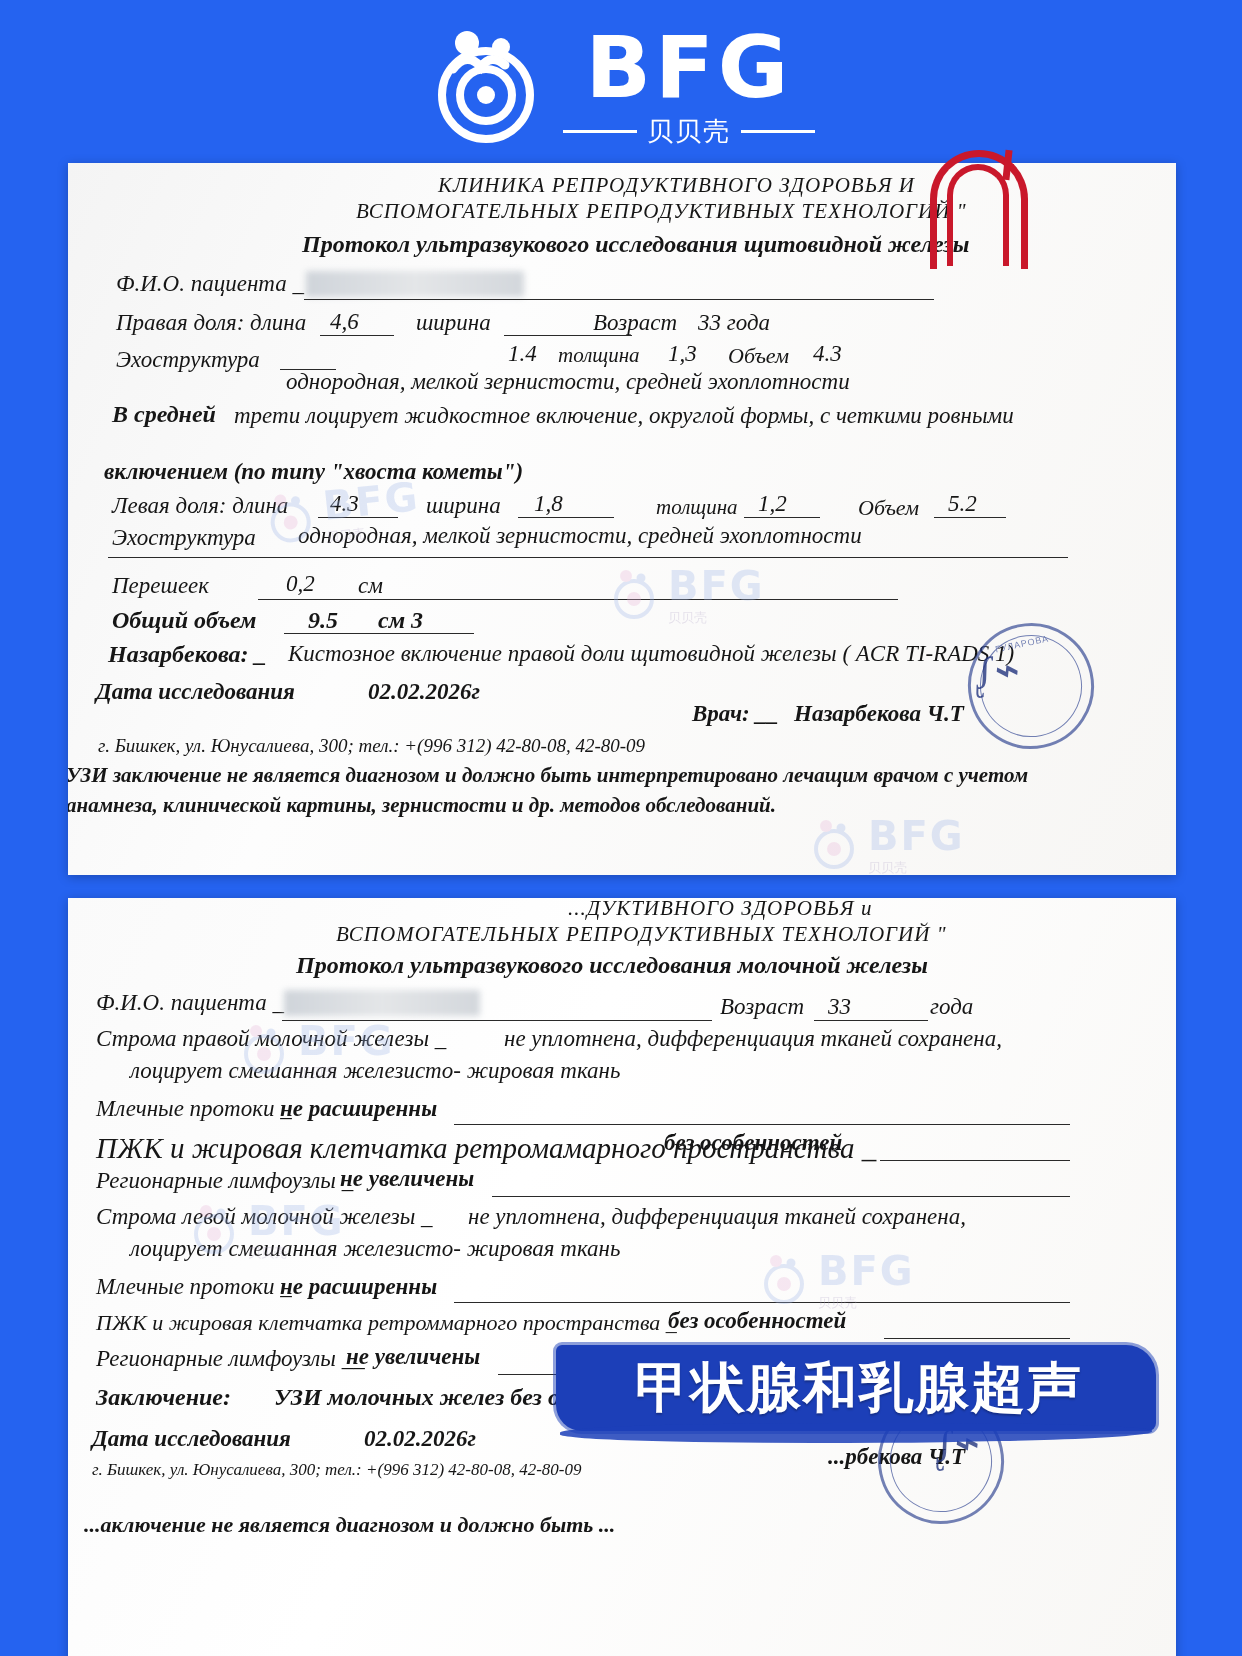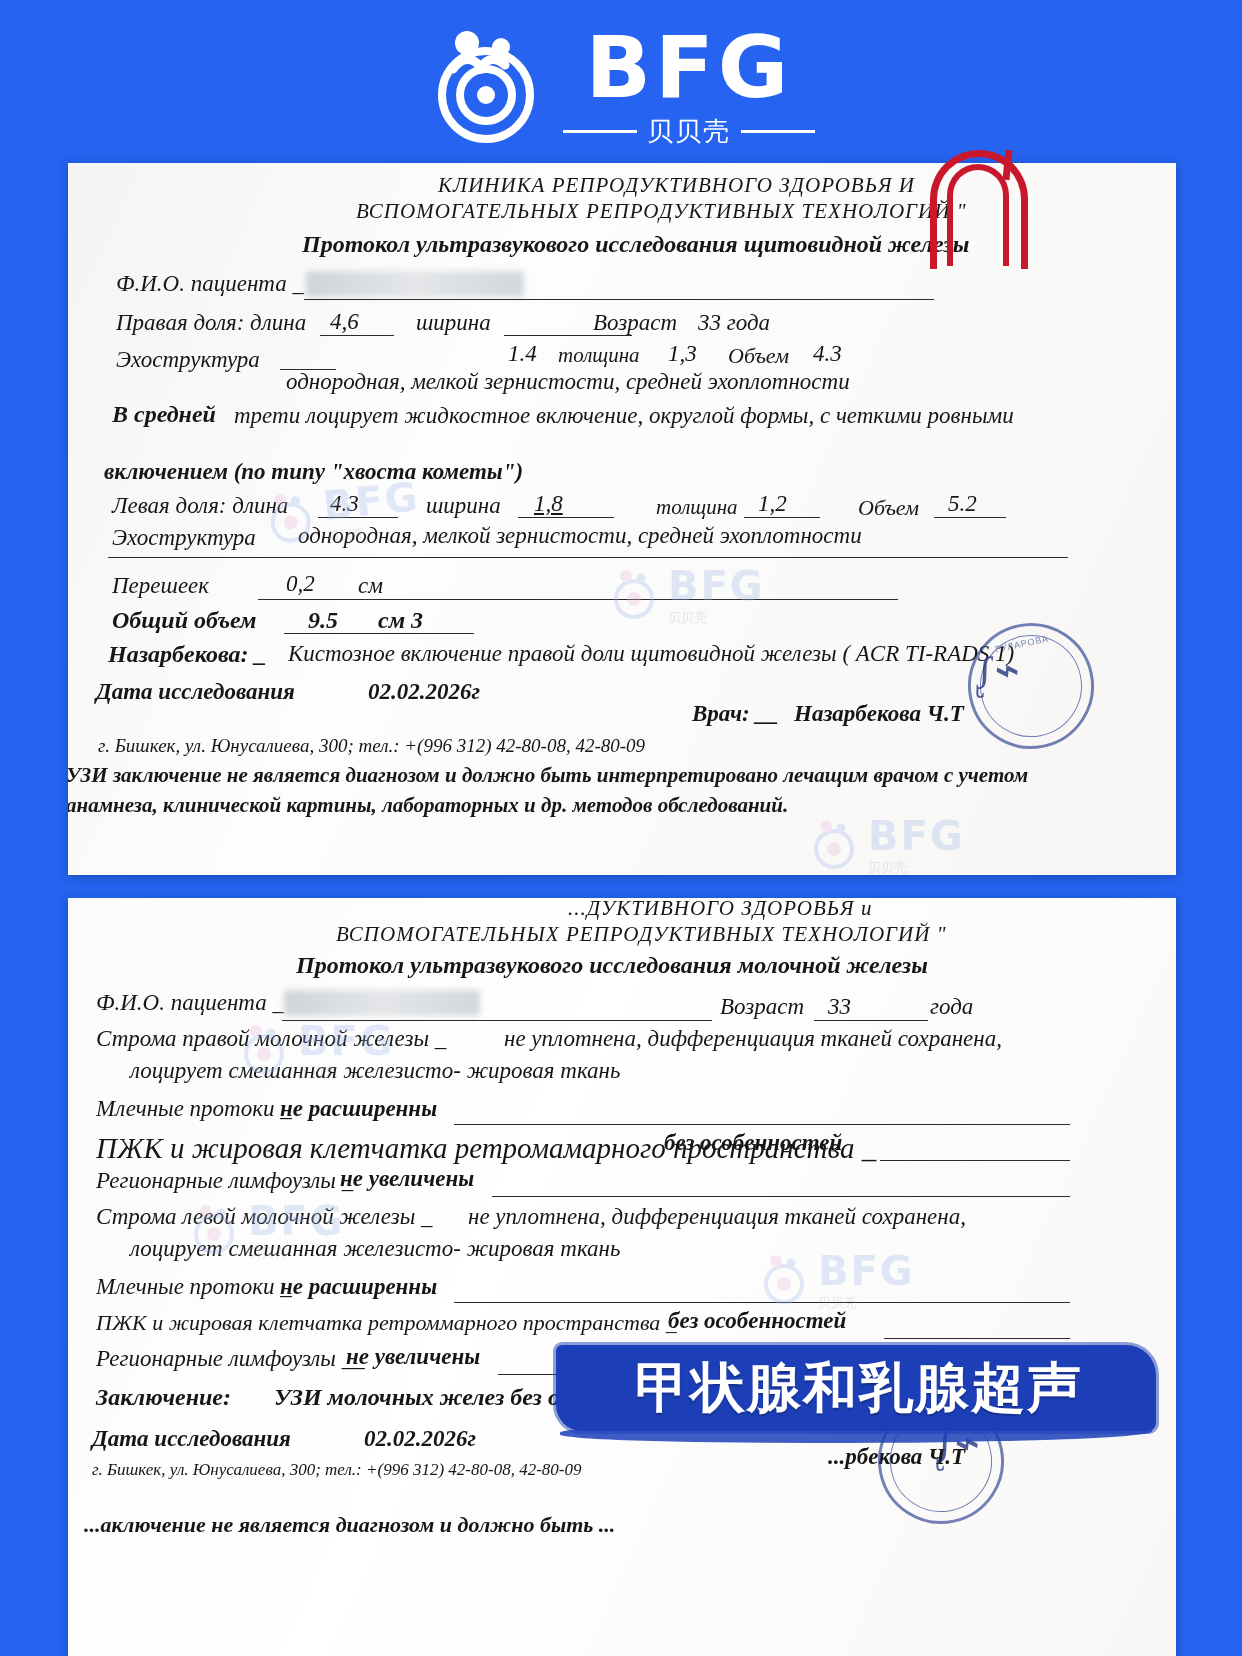--- a/index.html
+++ b/index.html
@@ -280,21 +280,21 @@
     <div class="rule" style="left:212px; top:206px; width:56px;"></div>
 
     <div class="line it bd" style="left:44px; top:238px; font-size:24px;">В средней</div>
     <div class="line it" style="left:166px; top:240px; font-size:23px;">трети лоцирует жидкостное включение, округлой формы, с четкими ровными</div>
     <div class="line it bd" style="left:36px; top:296px; font-size:23px;">включением (по типу "хвоста кометы")</div>
 
     <div class="line it" style="left:44px; top:330px; font-size:23px;">Левая доля:    длина</div>
     <div class="line it" style="left:262px; top:328px; font-size:23px;">4.3</div>
     <div class="rule" style="left:250px; top:354px; width:80px;"></div>
     <div class="line it" style="left:358px; top:330px; font-size:23px;">ширина</div>
-    <div class="line it" style="left:466px; top:328px; font-size:23px;text-decoration:underline;">1,8</div>
+    <div class="line it" style="left:466px; top:328px; font-size:23px;">1,8</div>
     <div class="rule" style="left:450px; top:354px; width:96px;"></div>
     <div class="line it" style="left:588px; top:332px; font-size:21px;">толщина</div>
     <div class="line it" style="left:690px; top:328px; font-size:23px;">1,2</div>
     <div class="rule" style="left:676px; top:354px; width:76px;"></div>
     <div class="line it" style="left:790px; top:332px; font-size:22px;">Объем</div>
     <div class="line it" style="left:880px; top:328px; font-size:23px;">5.2</div>
     <div class="rule" style="left:866px; top:354px; width:72px;"></div>
 
     <div class="line it" style="left:44px; top:362px; font-size:23px;">Эхоструктура</div>
     <div class="line it" style="left:230px; top:360px; font-size:23px;">однородная, мелкой зернистости, средней эхоплотности</div>
@@ -313,21 +313,21 @@
     <div class="line it bd" style="left:40px; top:478px; font-size:24px;">Назарбекова: _</div>
     <div class="line it" style="left:220px; top:478px; font-size:23px;">Кистозное включение правой доли щитовидной железы ( ACR TI-RADS 1)</div>
 
     <div class="line it bd" style="left:28px; top:516px; font-size:23px;">Дата исследования</div>
     <div class="line it bd" style="left:300px; top:516px; font-size:23px;">02.02.2026г</div>
     <div class="line it bd" style="left:624px; top:538px; font-size:23px;">Врач: __</div>
     <div class="line it bd" style="left:726px; top:538px; font-size:23px;">Назарбекова Ч.Т</div>
 
     <div class="line it" style="left:30px; top:572px; font-size:19px;">г. Бишкек, ул. Юнусалиева, 300;  тел.:  +(996 312) 42-80-08, 42-80-09</div>
     <div class="line it bd" style="left:-2px; top:600px; font-size:21px;">УЗИ заключение не является диагнозом  и должно  быть  интерпретировано  лечащим  врачом  с учетом</div>
-    <div class="line it bd" style="left:-2px; top:630px; font-size:21px;">анамнеза,  клинической  картины, лабораторных  и др. методов  обследований.</div>
+    <div class="line it bd" style="left:-2px; top:630px; font-size:21px;">анамнеза,  клинической  картины, зернистости  и др. методов  обследований.</div>
 
     <div class="stamp" style="left:900px; top:460px;">
       <div class="ring"></div>
       <div class="t" style="top:12px;">ГУЛАРОВА</div>
     </div>
     <div class="sig" style="left:910px; top:482px;">ᶘ⌁</div>
 
     <div class="wm" style="left:196px; top:318px; transform:rotate(-6deg);">
       <div class="wm-mark">
         <svg viewBox="0 0 52 52" width="52" height="52">

